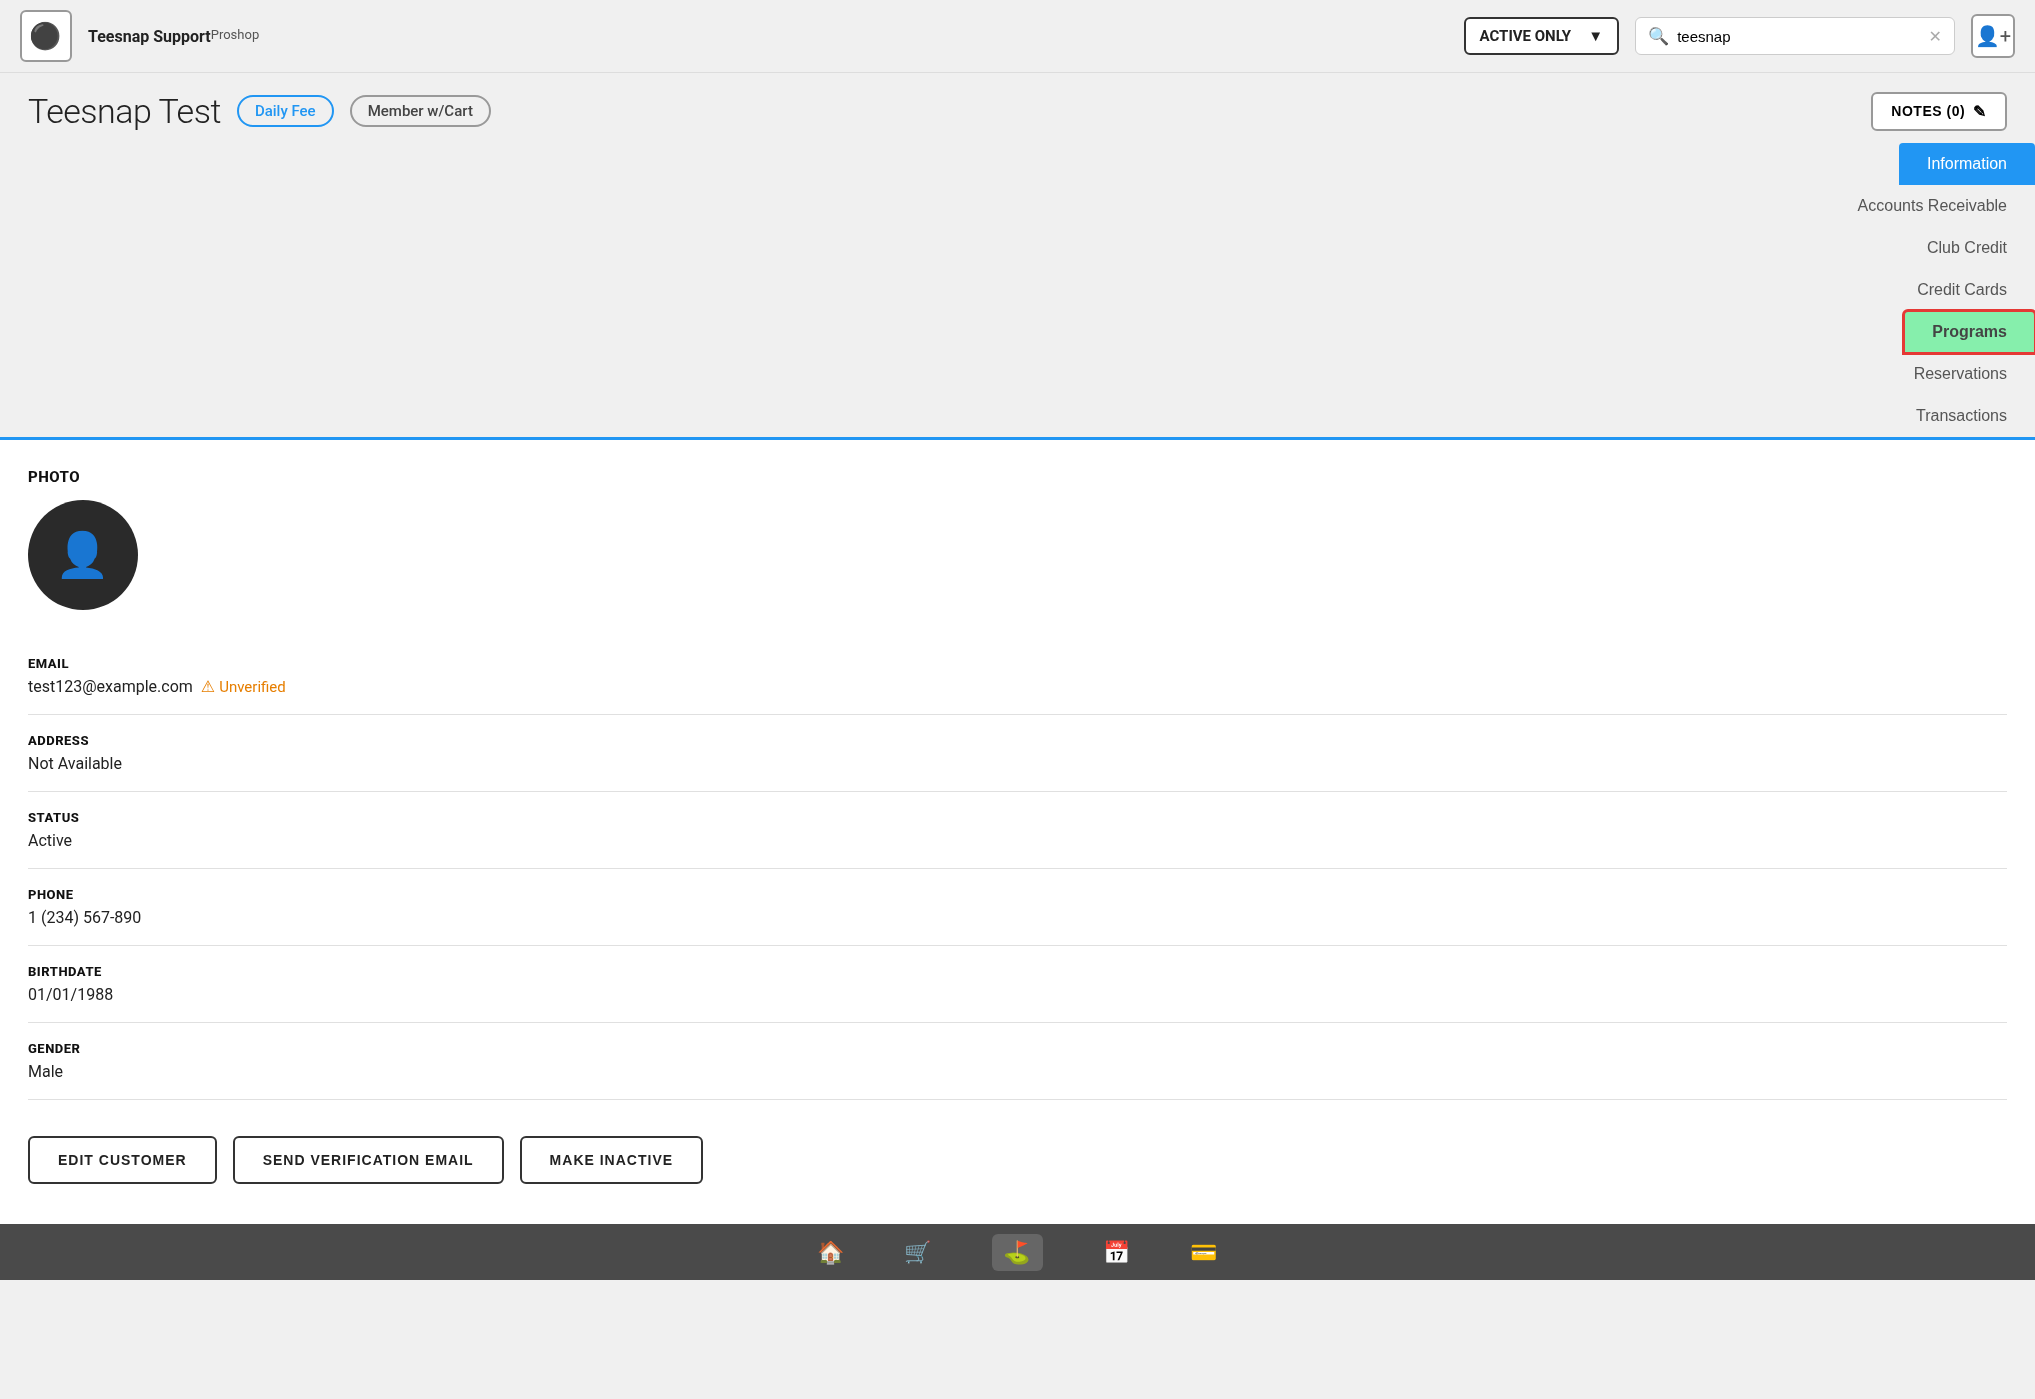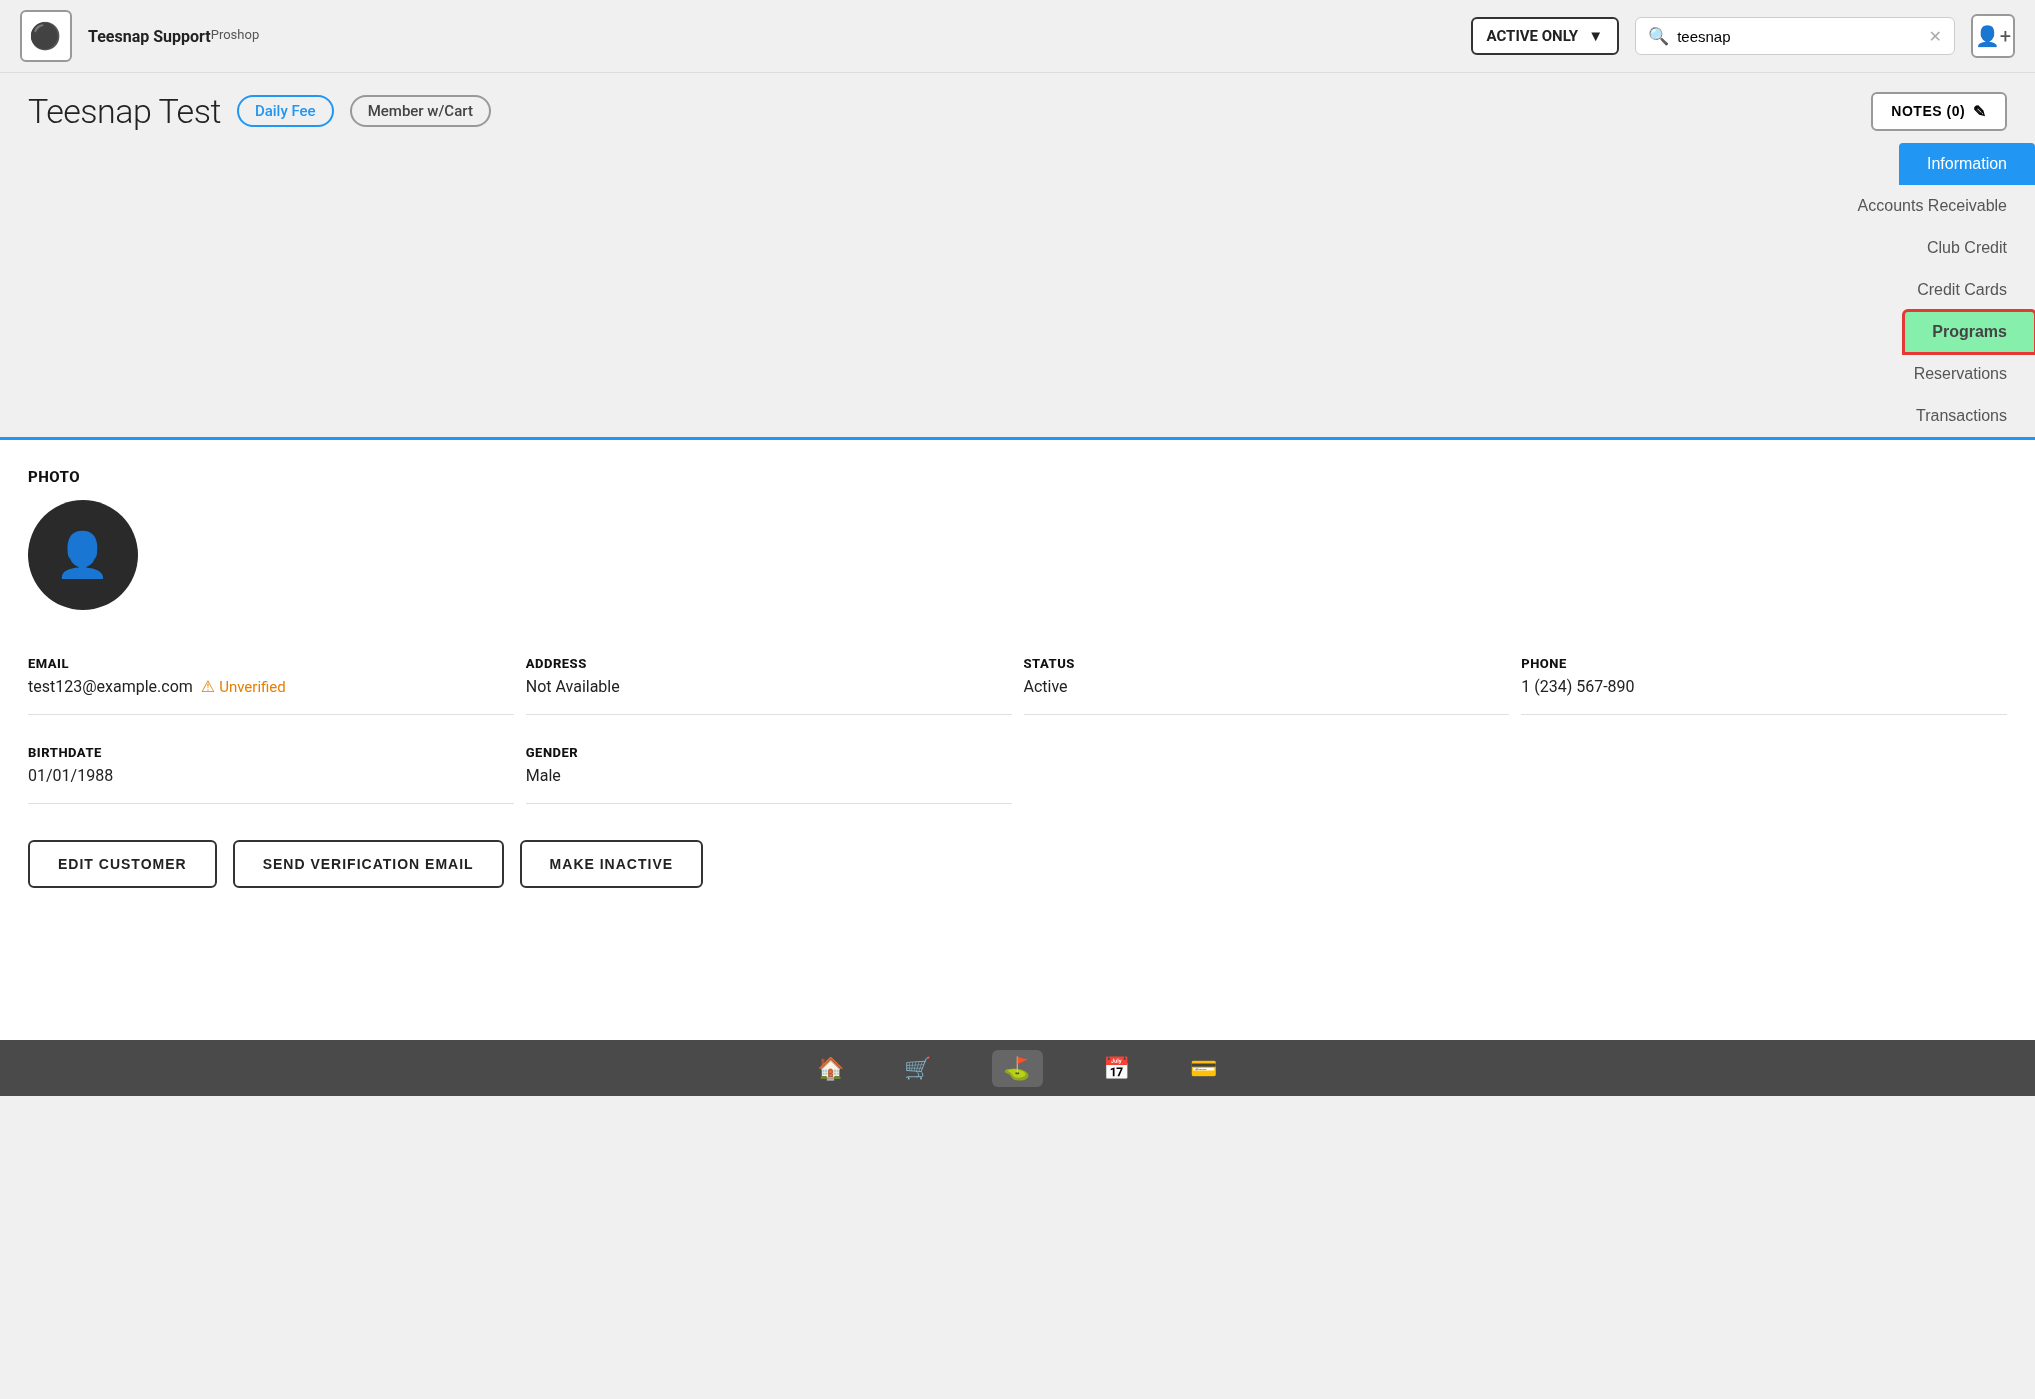--- a/index.html
+++ b/index.html
@@ -50,21 +50,21 @@
     .filter-dropdown {
       display: flex;
       align-items: center;
       border: 2px solid #333;
       border-radius: 6px;
       background: #fff;
       padding: 8px 14px;
       font-weight: 700;
       font-size: 15px;
       cursor: pointer;
-      gap: 10px;
+      gap: 17px;
     }
     .search-box {
       display: flex;
       align-items: center;
       border: 1.5px solid #ccc;
       border-radius: 6px;
       background: #fff;
       padding: 8px 12px;
       width: 320px;
       gap: 8px;
@@ -203,22 +203,22 @@
       justify-content: center;
       margin-bottom: 28px;
     }
     .photo-icon {
       font-size: 44px;
       color: #666;
     }
 
     .info-grid {
       display: grid;
-      grid-template-columns: 1fr 1fr 1fr 1fr;
-      gap: 12px;
+      grid-template-columns: 1fr;
+      gap: 0;
     }
     .info-row {
       padding: 18px 0;
       border-bottom: 1px solid #e0e0e0;
     }
     .info-label {
       font-weight: 800;
       font-size: 13px;
       letter-spacing: 0.5px;
       color: #111;

